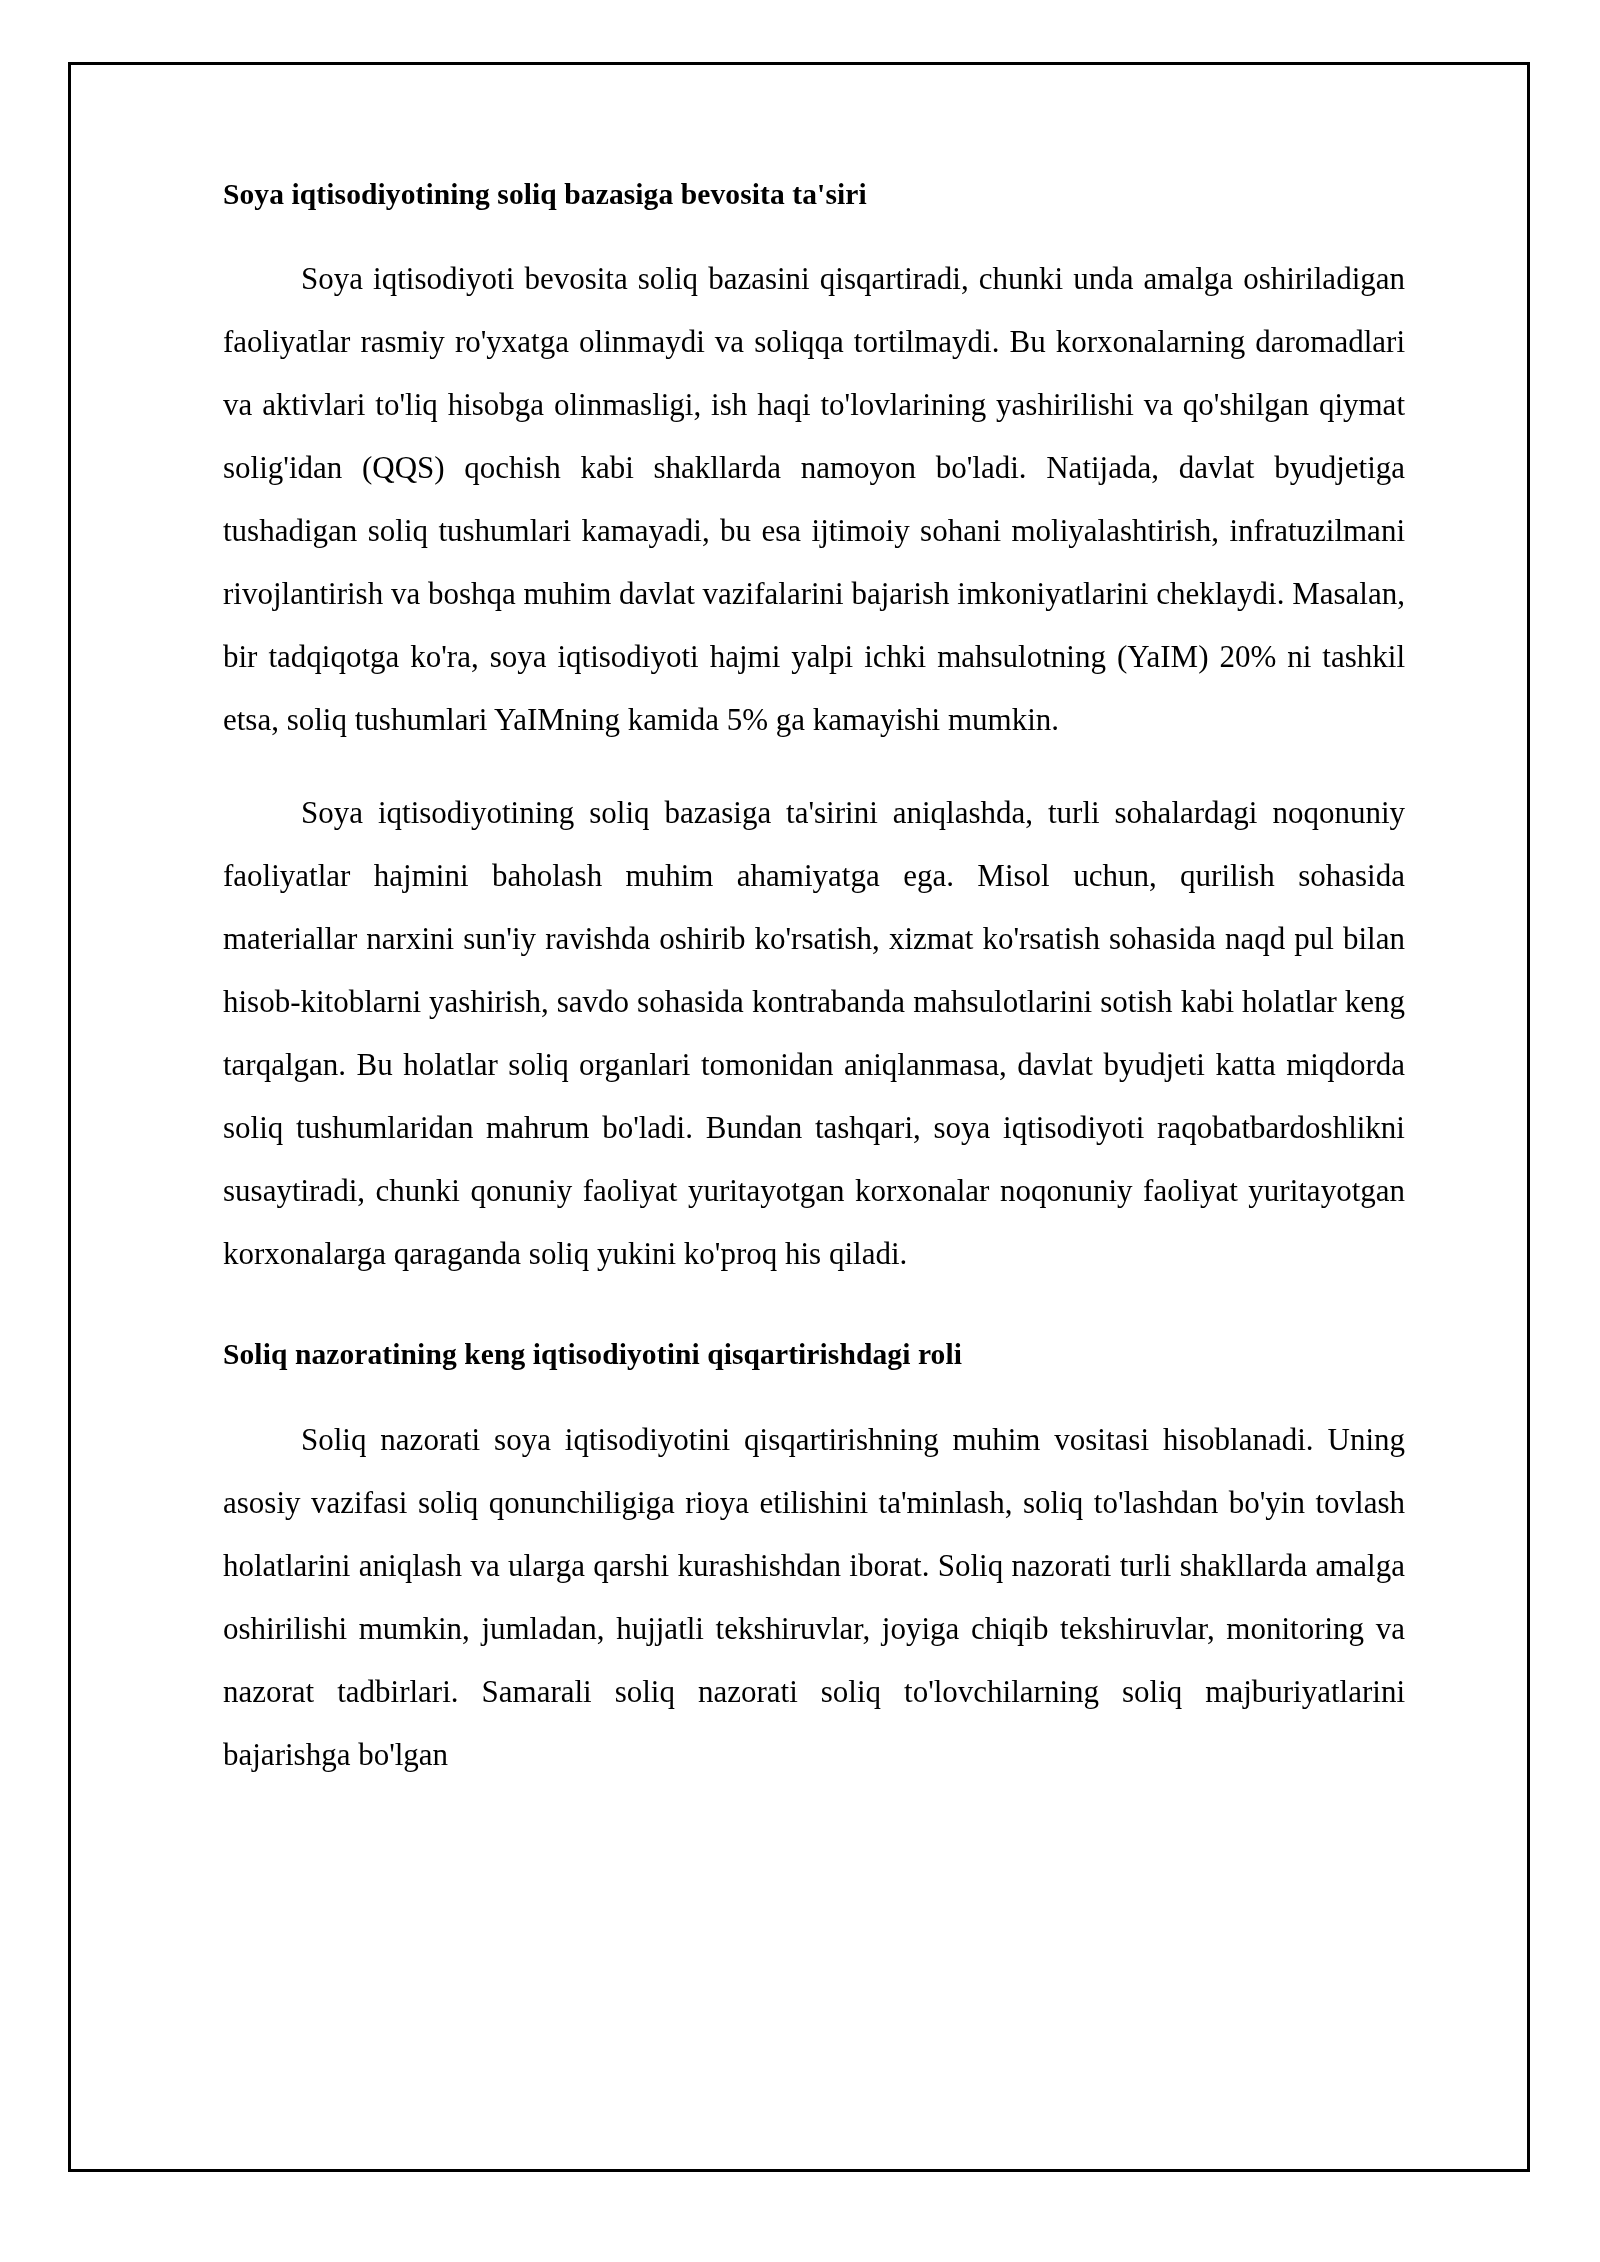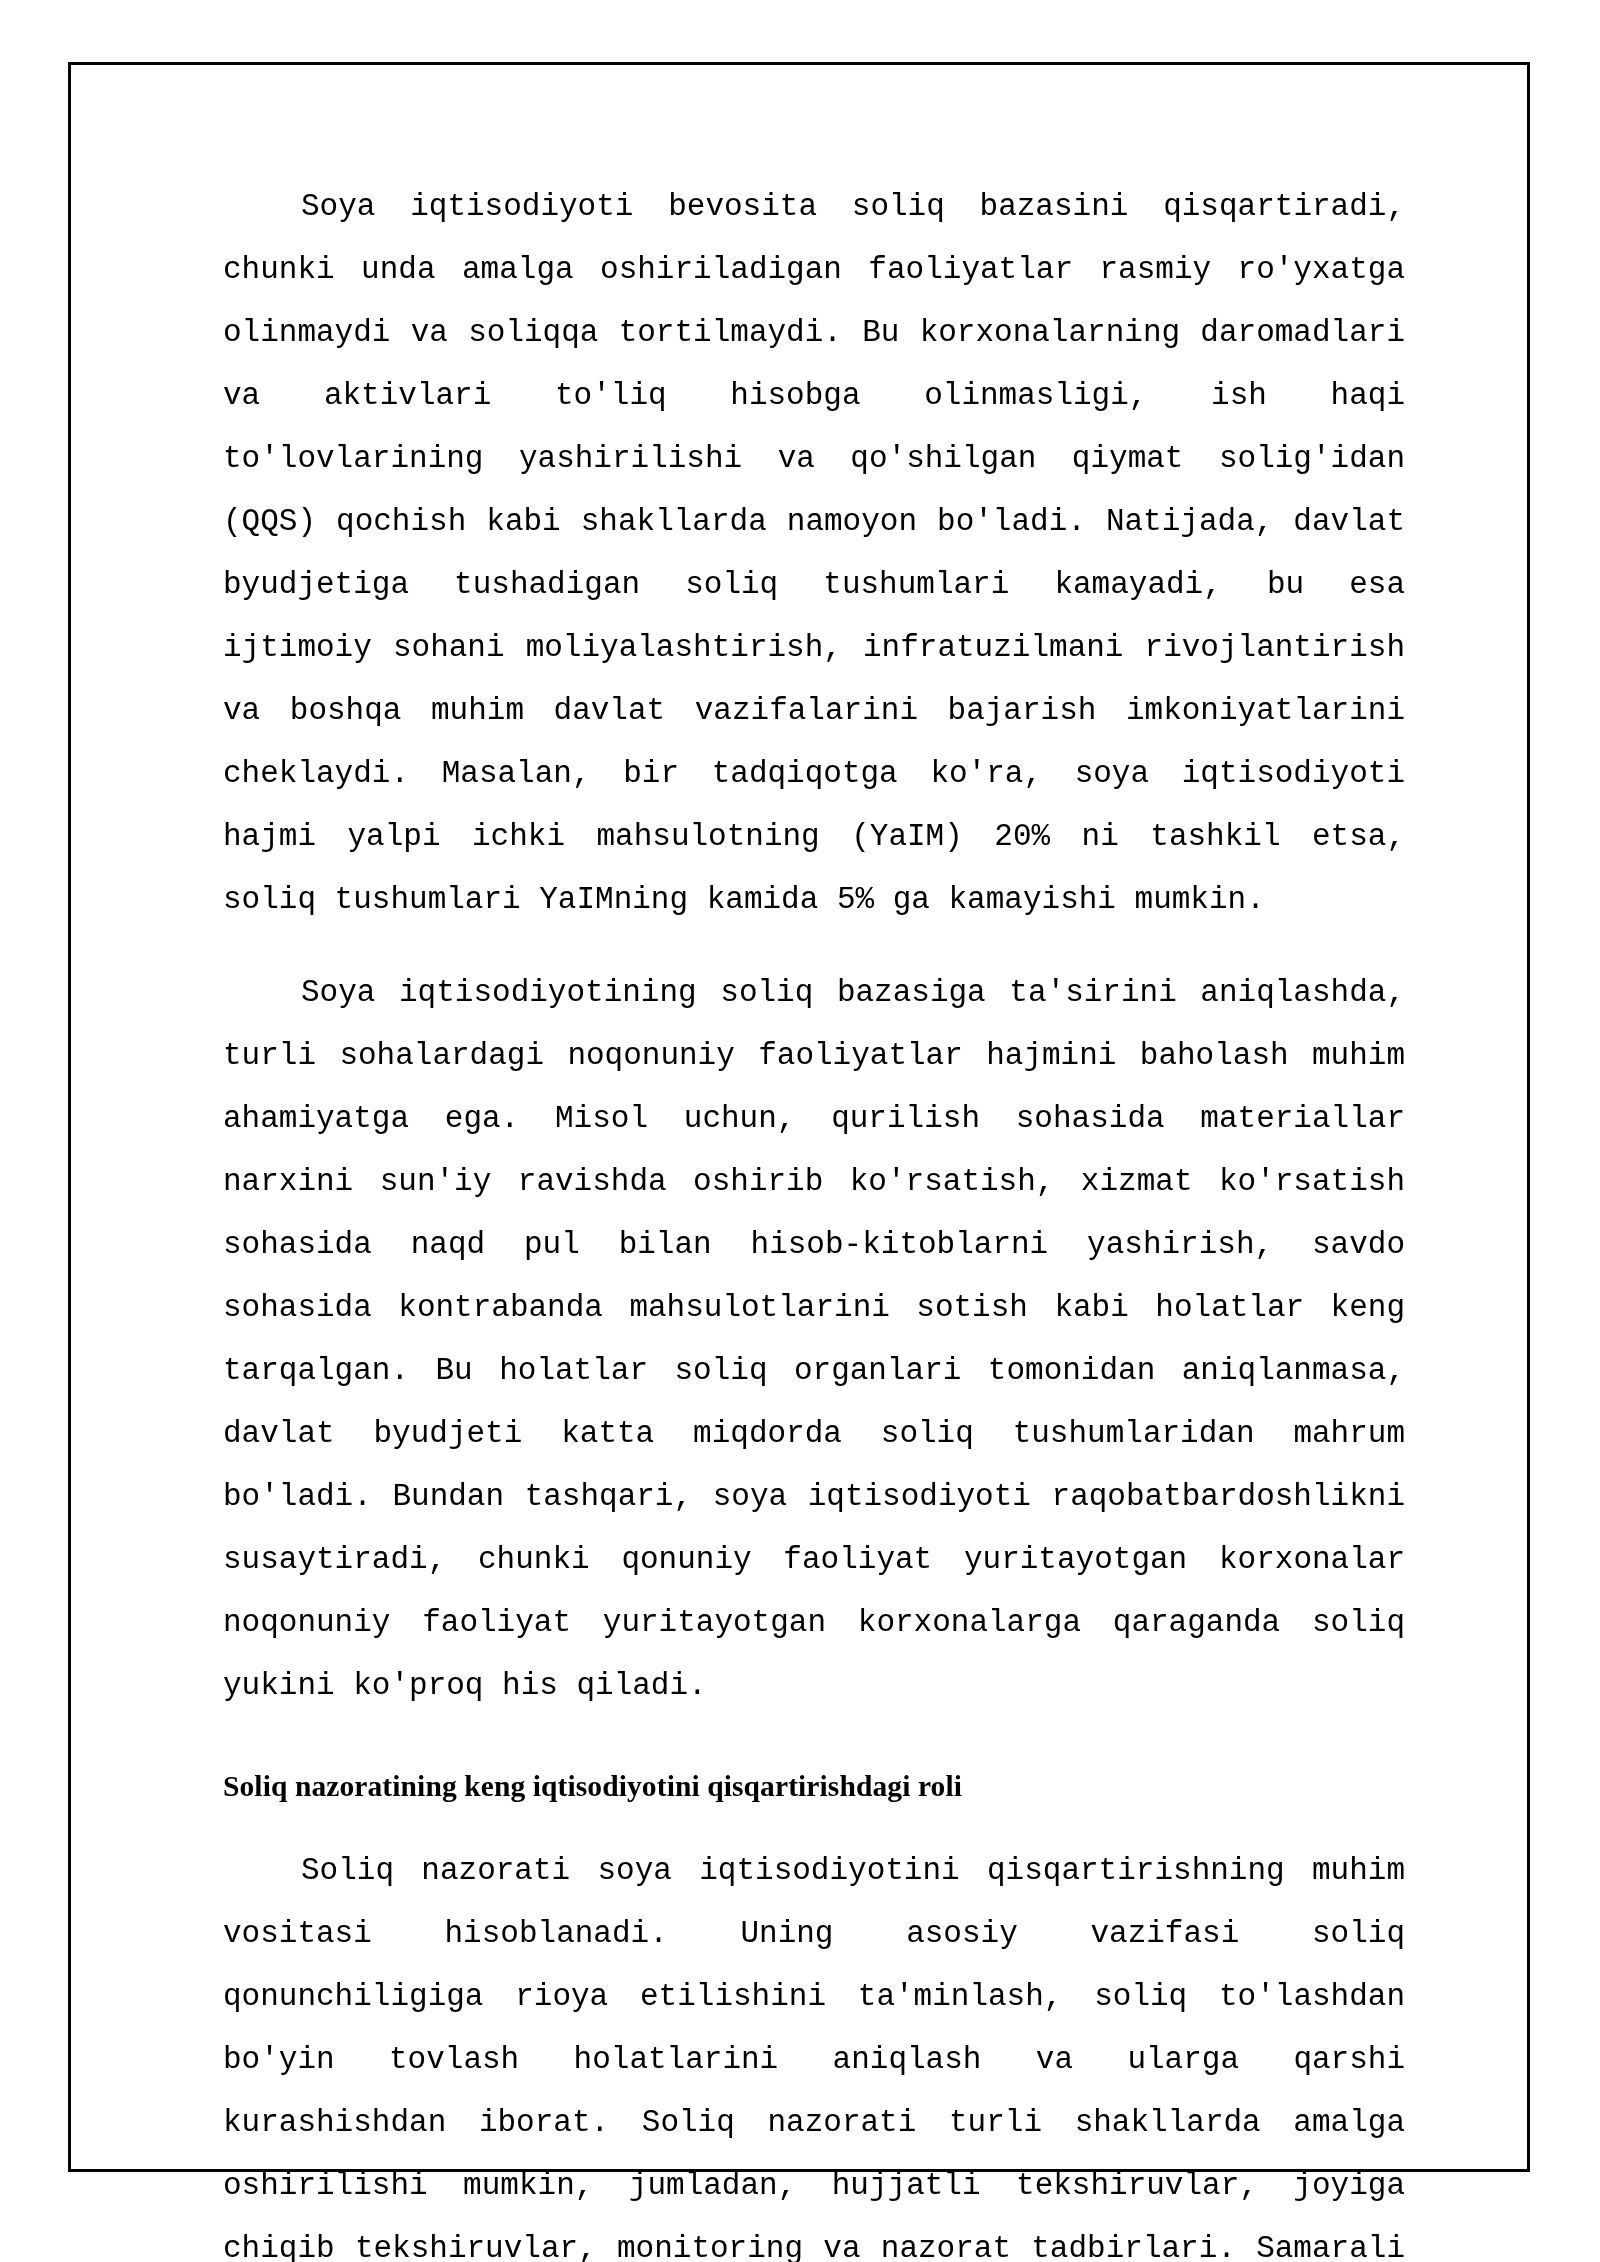--- a/index.html
+++ b/index.html
@@ -41,32 +41,32 @@
   }
   p.body-par {
     font-size: 31px;
     line-height: 63px;
     text-align: justify;
     text-justify: inter-word;
     margin: 0 0 30px 0;
     text-indent: 78px;
     -webkit-hyphens: none;
     hyphens: none;
-    font-family: Liberation Mono, monospace;
   }
   p.body-par:last-child {
     margin-bottom: 0;
   }
 </style>
 </head>
 <body>
 
 <div class="page">
   <div class="content">
 
+    <h2 class="section-heading">Soya iqtisodiyotining soliq bazasiga bevosita ta'siri</h2>
 
     <p class="body-par">Soya iqtisodiyoti bevosita soliq bazasini qisqartiradi, chunki unda amalga oshiriladigan faoliyatlar rasmiy ro'yxatga olinmaydi va soliqqa tortilmaydi. Bu korxonalarning daromadlari va aktivlari to'liq hisobga olinmasligi, ish haqi to'lovlarining yashirilishi va qo'shilgan qiymat solig'idan (QQS) qochish kabi shakllarda namoyon bo'ladi. Natijada, davlat byudjetiga tushadigan soliq tushumlari kamayadi, bu esa ijtimoiy sohani moliyalashtirish, infratuzilmani rivojlantirish va boshqa muhim davlat vazifalarini bajarish imkoniyatlarini cheklaydi. Masalan, bir tadqiqotga ko'ra, soya iqtisodiyoti hajmi yalpi ichki mahsulotning (YaIM) 20% ni tashkil etsa, soliq tushumlari YaIMning kamida 5% ga kamayishi mumkin.</p>
 
     <p class="body-par">Soya iqtisodiyotining soliq bazasiga ta'sirini aniqlashda, turli sohalardagi noqonuniy faoliyatlar hajmini baholash muhim ahamiyatga ega. Misol uchun, qurilish sohasida materiallar narxini sun'iy ravishda oshirib ko'rsatish, xizmat ko'rsatish sohasida naqd pul bilan hisob-kitoblarni yashirish, savdo sohasida kontrabanda mahsulotlarini sotish kabi holatlar keng tarqalgan. Bu holatlar soliq organlari tomonidan aniqlanmasa, davlat byudjeti katta miqdorda soliq tushumlaridan mahrum bo'ladi. Bundan tashqari, soya iqtisodiyoti raqobatbardoshlikni susaytiradi, chunki qonuniy faoliyat yuritayotgan korxonalar noqonuniy faoliyat yuritayotgan korxonalarga qaraganda soliq yukini ko'proq his qiladi.</p>
 
     <h2 class="section-heading spaced">Soliq nazoratining keng iqtisodiyotini qisqartirishdagi roli</h2>
 
     <p class="body-par">Soliq nazorati soya iqtisodiyotini qisqartirishning muhim vositasi hisoblanadi. Uning asosiy vazifasi soliq qonunchiligiga rioya etilishini ta'minlash, soliq to'lashdan bo'yin tovlash holatlarini aniqlash va ularga qarshi kurashishdan iborat. Soliq nazorati turli shakllarda amalga oshirilishi mumkin, jumladan, hujjatli tekshiruvlar, joyiga chiqib tekshiruvlar, monitoring va nazorat tadbirlari. Samarali soliq nazorati soliq to'lovchilarning soliq majburiyatlarini bajarishga bo'lgan</p>
 
   </div>

